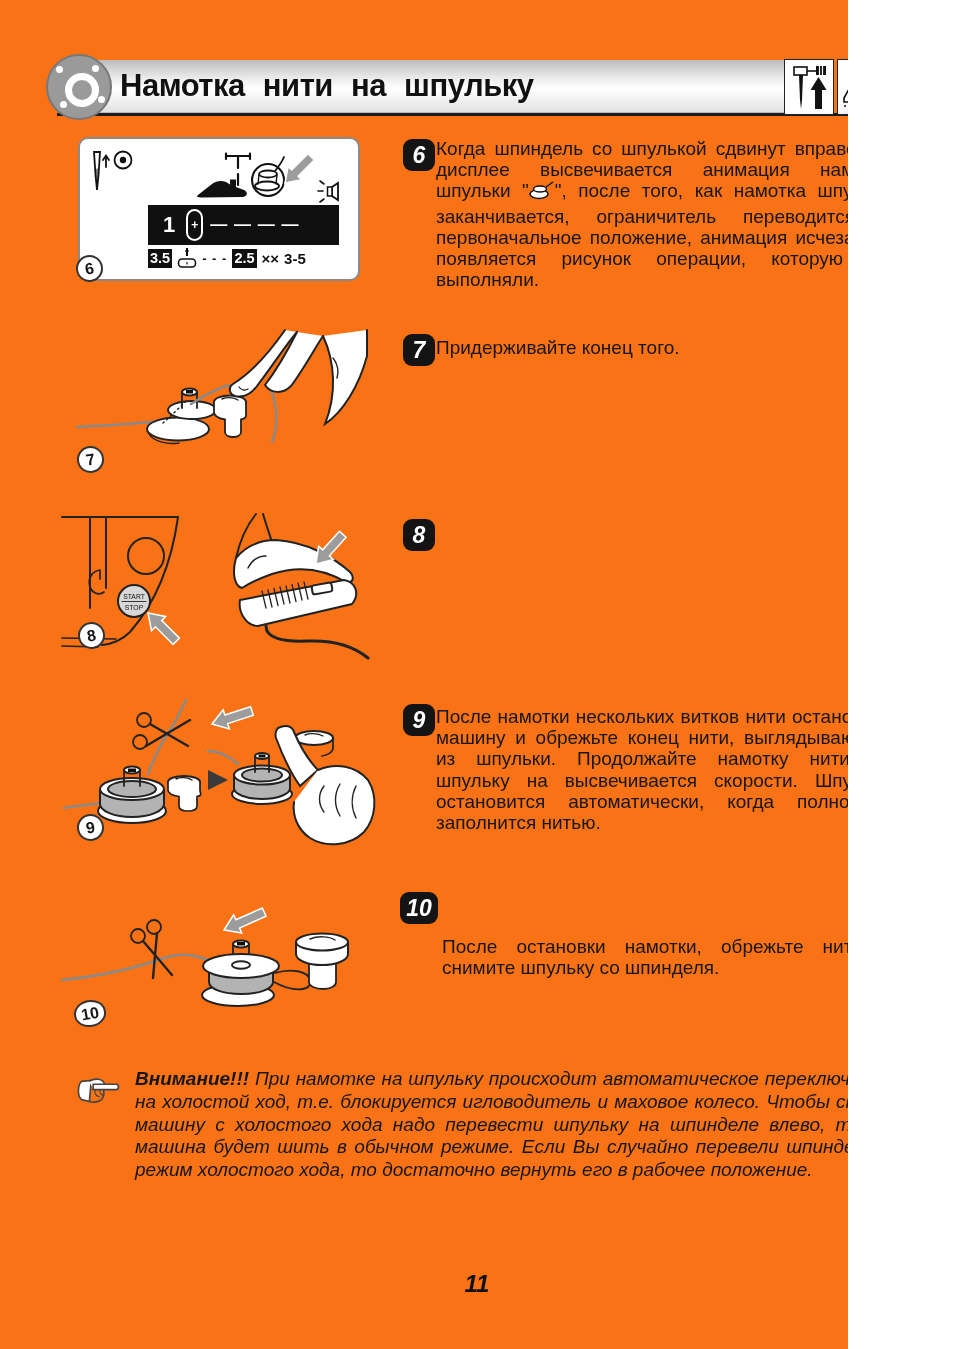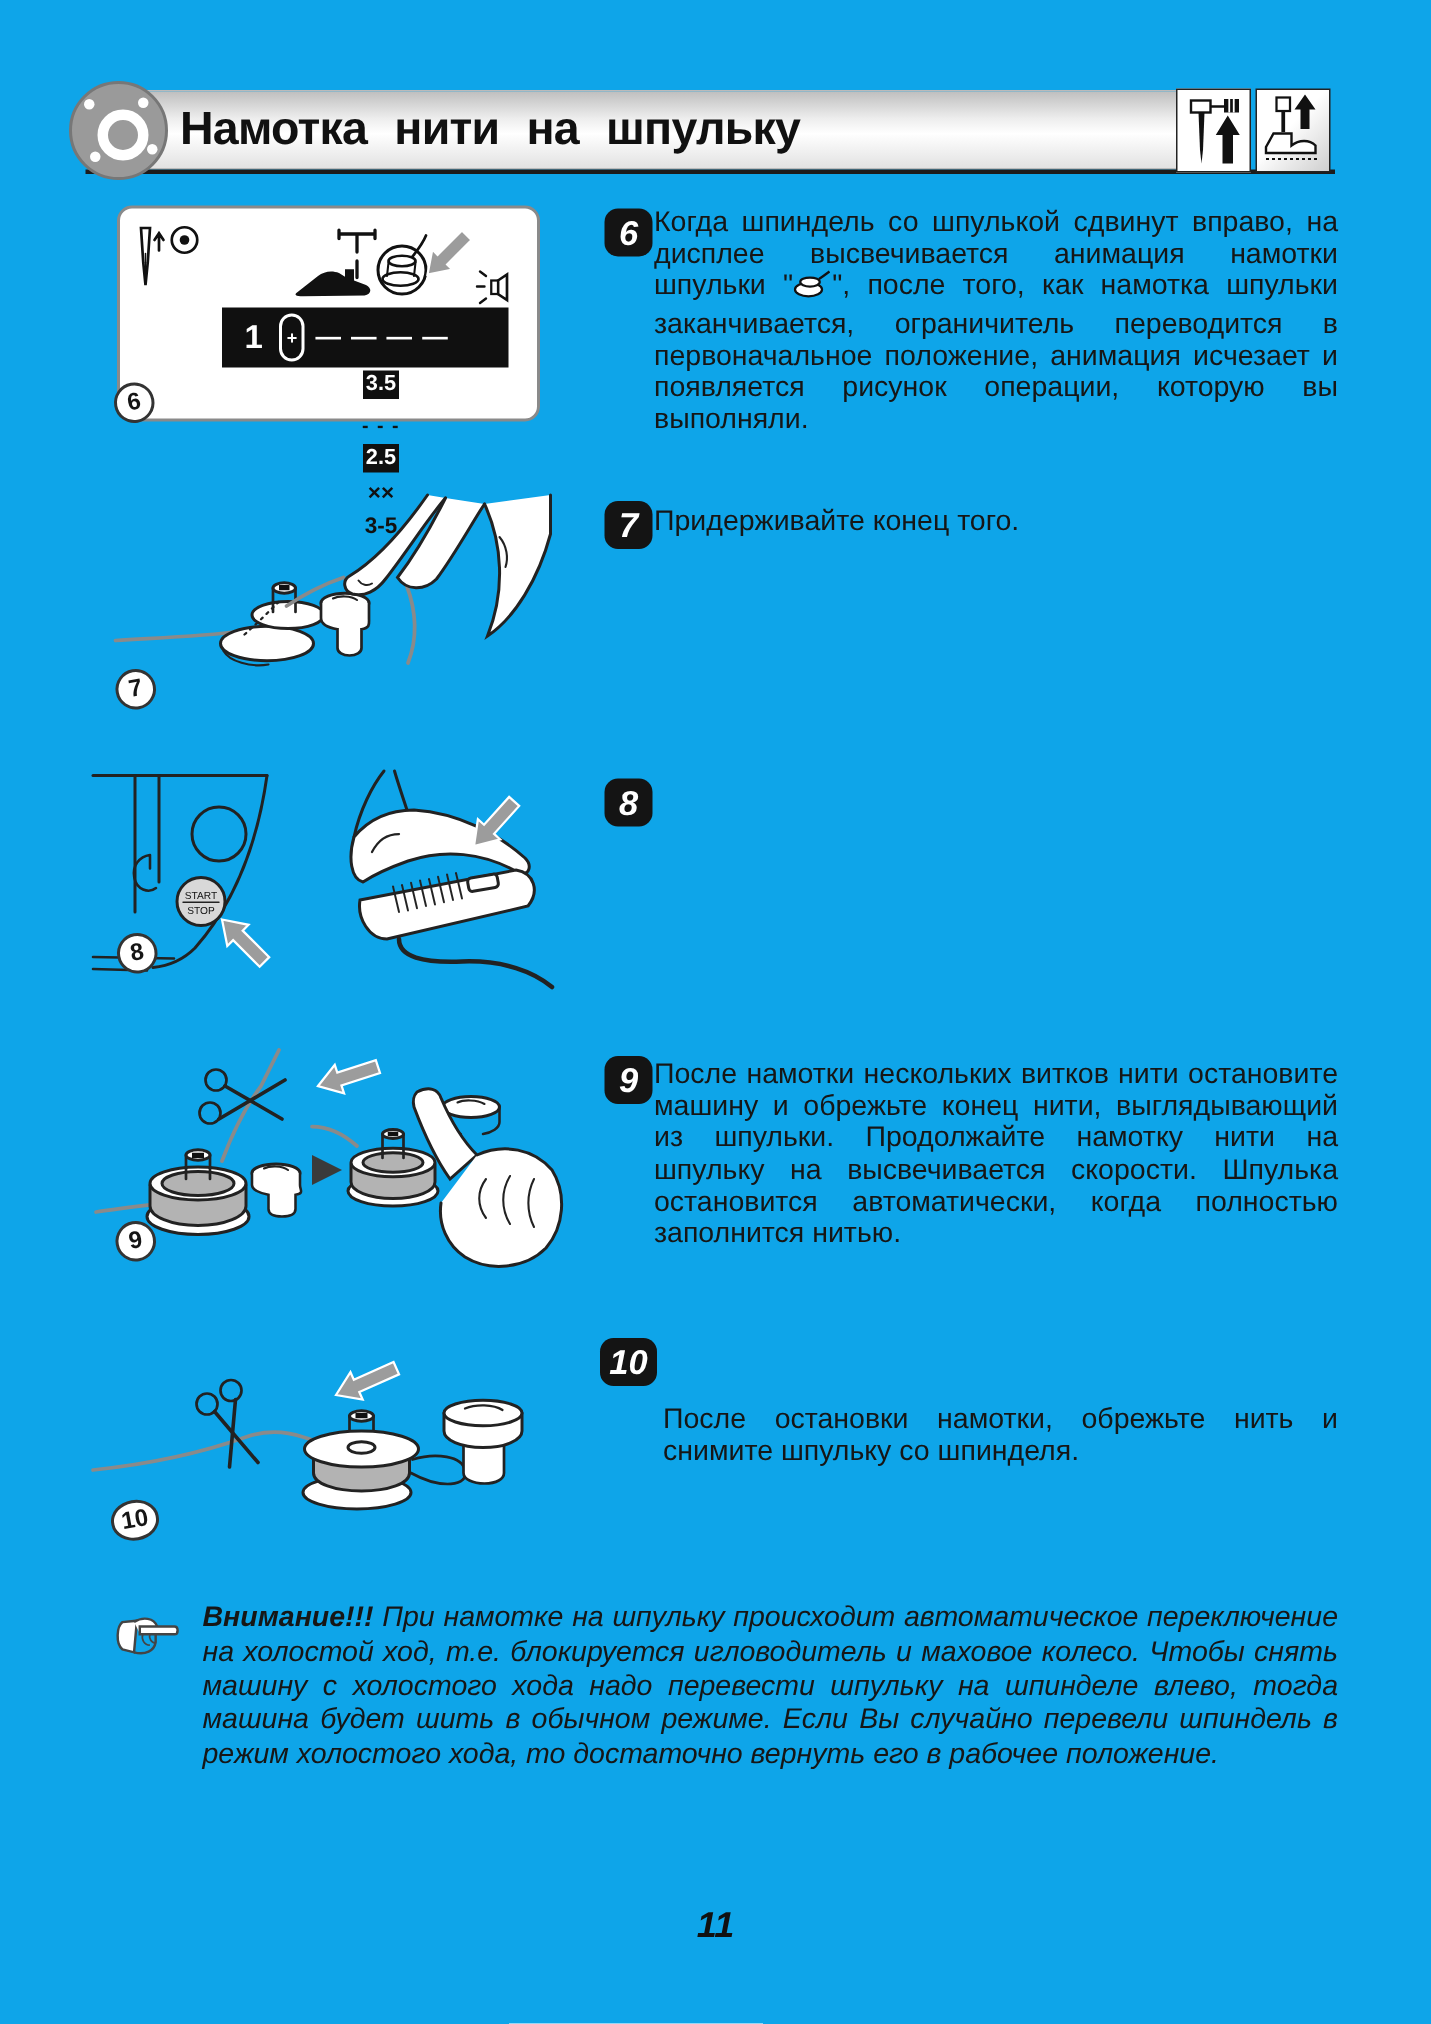--- a/index.html
+++ b/index.html
@@ -1,18 +1,18 @@
 <!DOCTYPE html>
 <html><head>
 <meta charset="utf-8">
 <style>
   *{box-sizing:border-box;margin:0;padding:0;}
   html,body{background:#fff;}
   body{font-family:"Liberation Sans",sans-serif;color:#151515;}
-  .page{position:relative;width:954px;height:1349px;background:#0ea5e9;overflow:hidden;}
+  .page{position:relative;width:848px;height:1349px;background:#f97316;overflow:hidden;}
 
   
   .hdr-bar{position:absolute;left:62px;top:60px;width:738px;height:53px;
     border-radius:28px 6px 6px 28px;
     background:linear-gradient(180deg,#bfbfbf 0%,#ededed 35%,#ffffff 55%,#e2e2e2 100%);
     border:1px solid #bbb;}
   .hdr-underline{position:absolute;left:57px;top:113px;width:833px;height:3px;background:#1c1c1c;}
   .logo{position:absolute;left:46px;top:54px;width:66px;height:66px;border-radius:50%;
     background:#9a9a9a;border:2px solid #777;z-index:2;}
   .logo::before{content:"";position:absolute;left:17px;top:17px;width:20px;height:20px;
@@ -39,21 +39,21 @@
   .lcd-box{position:absolute;left:78px;top:137px;width:282px;height:144px;background:#fff;
     border:2px solid #8a8a8a;border-radius:10px;}
   .lcd-art{position:absolute;left:0;top:0;}
   .lcd-bar{position:absolute;left:68px;top:66px;width:191px;height:40px;background:#101010;
     display:flex;align-items:center;color:#fff;}
   .lcd-num{font-size:22px;font-weight:bold;margin-left:15px;}
   .lcd-oval{width:17px;height:32px;border:2px solid #fff;border-radius:9px;margin-left:11px;
     display:flex;align-items:center;justify-content:center;font-size:12px;font-weight:bold;flex:none;}
   .lcd-dashes{font-size:17px;font-weight:bold;letter-spacing:1px;margin-left:7px;white-space:nowrap;}
   .lcd-row{position:absolute;left:68px;top:108px;width:212px;height:23px;display:flex;
-    align-items:center;gap:5px;font-weight:bold;color:#111;flex-direction:column;}
+    align-items:center;gap:5px;font-weight:bold;color:#111;}
   .chip{background:#101010;color:#fff;font-size:14.5px;line-height:19px;padding:0 2px;flex:none;}
   .small-dash{font-size:13px;letter-spacing:1px;flex:none;}
   .tension{font-size:15px;flex:none;}
 
   
   .fig{position:absolute;}
   .garrow{fill:#9c9c9c;stroke:#fff;stroke-width:1.5;}
 
   
   .warn-hand{position:absolute;left:74px;top:1072px;}

